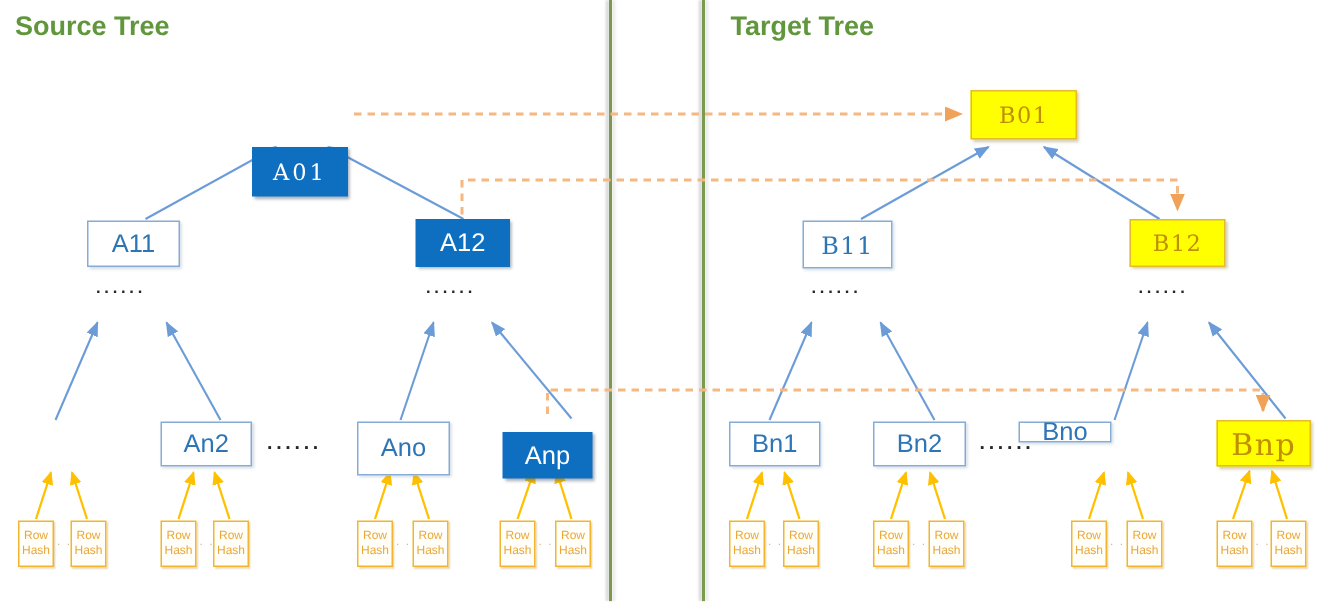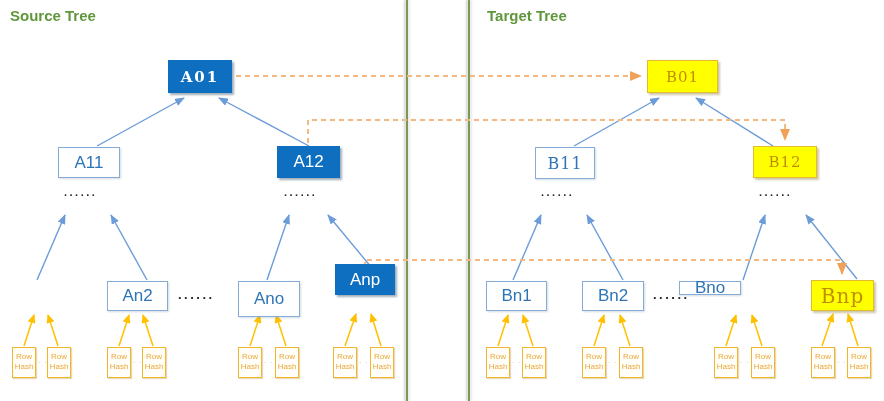--- a/index.html
+++ b/index.html
@@ -2,34 +2,34 @@
 <html style="--node-blue: #0E6FC1; --node-yellow: #FFFF00; --yellow-border: #E4BB2D; --box-border: #85ABD6; --text-blue: #2E75B6; --text-gold: #BF8F00; --edge-blue: #6C9CD8; --edge-gold: #FFC000; --dash-peach: #F5B880; --peach-arrow: #F0A258; --green: #61973C; --divider: #7A9A4F; --hash-border: #F2B530; --hash-text: #E9A83C;"><head>
 <meta charset="utf-8">
 <style>
   html,body{margin:0;padding:0;background:#fff;}
   .canvas{position:relative;width:884px;height:401px;background:#fff;overflow:hidden;
           font-family:"Liberation Sans",sans-serif;}
   svg.edges{position:absolute;left:0;top:0;z-index:2;}
   .divider{position:absolute;top:0;bottom:0;width:2px;z-index:1;
            background:var(--divider,#7A9A4F);
            box-shadow:-2px 0 2px rgba(0,0,0,.18), 2px 0 2px rgba(0,0,0,.10);}
-  .treelabel{position:absolute;top:7px;font-size:15px;font-weight:bold;z-index:3;
+  .treelabel{position:absolute;top:7px;font-size:18px;font-weight:bold;z-index:3;
              color:var(--green,#61973C);}
   .node{position:absolute;display:flex;align-items:center;justify-content:center;
         box-sizing:border-box;z-index:3;font-size:17px;}
   .node.plain{background:#fff;border:1.5px solid var(--box-border,#85ABD6);
               color:var(--text-blue,#2E75B6);box-shadow:1px 1px 2px rgba(110,135,160,.30);}
   .node.bluefill{background:var(--node-blue,#0E6FC1);color:#fff;
                  box-shadow:1.5px 1.5px 2px rgba(50,75,100,.45);}
   .node.yellowfill{background:var(--node-yellow,#FFFF00);
                    border:1.5px solid var(--yellow-border,#E4BB2D);
                    color:var(--text-gold,#BF8F00);
                    box-shadow:1.5px 1.5px 2px rgba(130,115,40,.40);}
   .serif{font-family:"DejaVu Serif",serif;font-size:15px;letter-spacing:1px;}
-  .rootfont{font-weight:bold;letter-spacing:2px;}
+  .rootfont{font-weight:normal;letter-spacing:2px;margin-top:38px;}
   .b11font{font-size:16px;}
   .bnpfont{font-size:20px;}
   .dots{position:absolute;z-index:3;font-weight:bold;font-size:11px;letter-spacing:2.5px;
         color:#262626;white-space:nowrap;}
   .dots.leafrow{font-size:13px;}
   .rowhash{position:absolute;width:24px;height:31px;box-sizing:border-box;z-index:3;
            border:1px solid var(--hash-border,#F2B530);background:#FFFEF8;
            color:var(--hash-text,#E9A83C);font-size:8px;line-height:10px;
            text-align:center;padding-top:4px;box-shadow:1px 1px 1px rgba(185,150,60,.35);}
   .rowhash span{display:block;}
@@ -106,21 +106,21 @@
   </svg>
 
   <div class="treelabel" style="left:10px">Source Tree</div>
   <div class="treelabel" style="left:487px">Target Tree</div>
 
   <div class="node bluefill serif rootfont" style="left:168px;top:60px;width:64px;height:33px">A01</div>
   <div class="node plain" style="left:58px;top:147px;width:62px;height:31px">A11</div>
   <div class="node bluefill" style="left:277px;top:146px;width:63px;height:32px">A12</div>
   <div class="node plain" style="left:107px;top:281px;width:61px;height:30px">An2</div>
   <div class="node plain" style="left:238px;top:281px;width:62px;height:36px">Ano</div>
-  <div class="node bluefill" style="left:335px;top:264px;width:60px;height:31px">Anp</div>
+  <div class="node bluefill" style="left:335px;top:288px;width:60px;height:31px">Anp</div>
 
   <div class="node yellowfill serif" style="left:647px;top:60px;width:71px;height:33px">B01</div>
   <div class="node plain serif b11font" style="left:535px;top:147px;width:60px;height:32px">B11</div>
   <div class="node yellowfill serif" style="left:753px;top:146px;width:64px;height:32px">B12</div>
   <div class="node plain" style="left:486px;top:281px;width:61px;height:30px">Bn1</div>
   <div class="node plain" style="left:582px;top:281px;width:62px;height:30px">Bn2</div>
   <div class="node plain" style="left:679px;top:281px;width:62px;height:14px">Bno</div>
   <div class="node yellowfill serif bnpfont" style="left:811px;top:280px;width:63px;height:31px">Bnp</div>
 
   <div class="dots" style="left:64px;top:186px">......</div>

